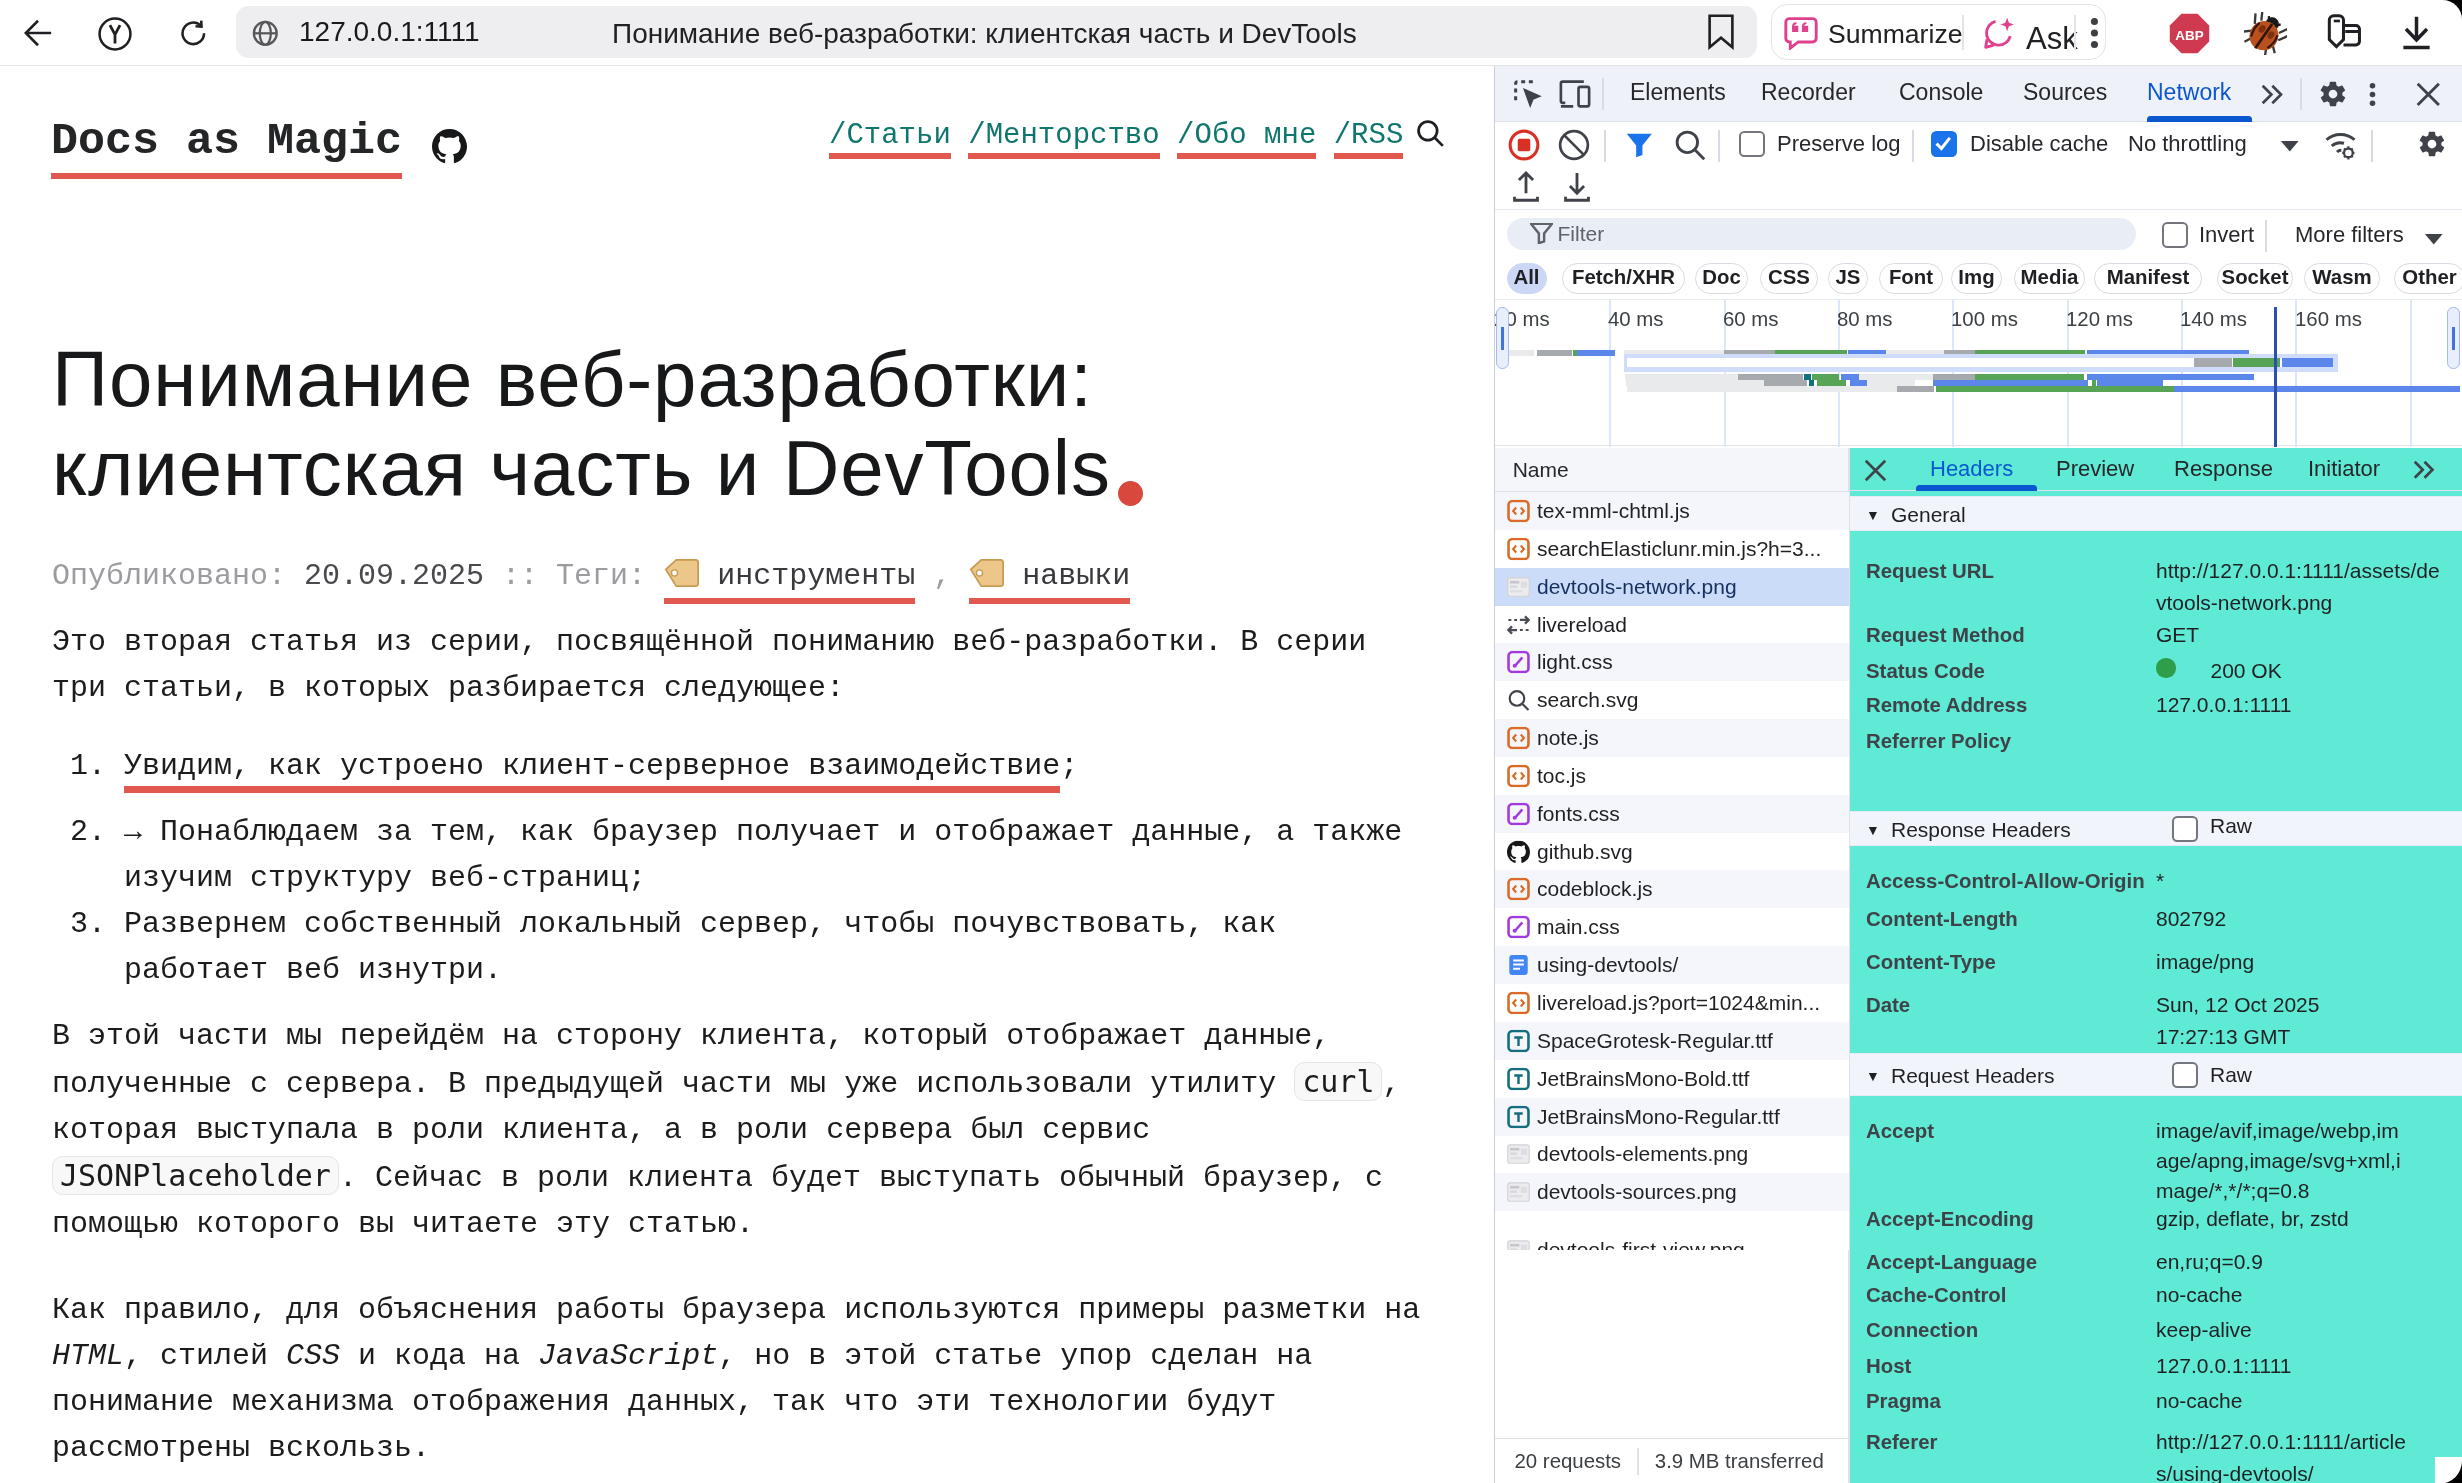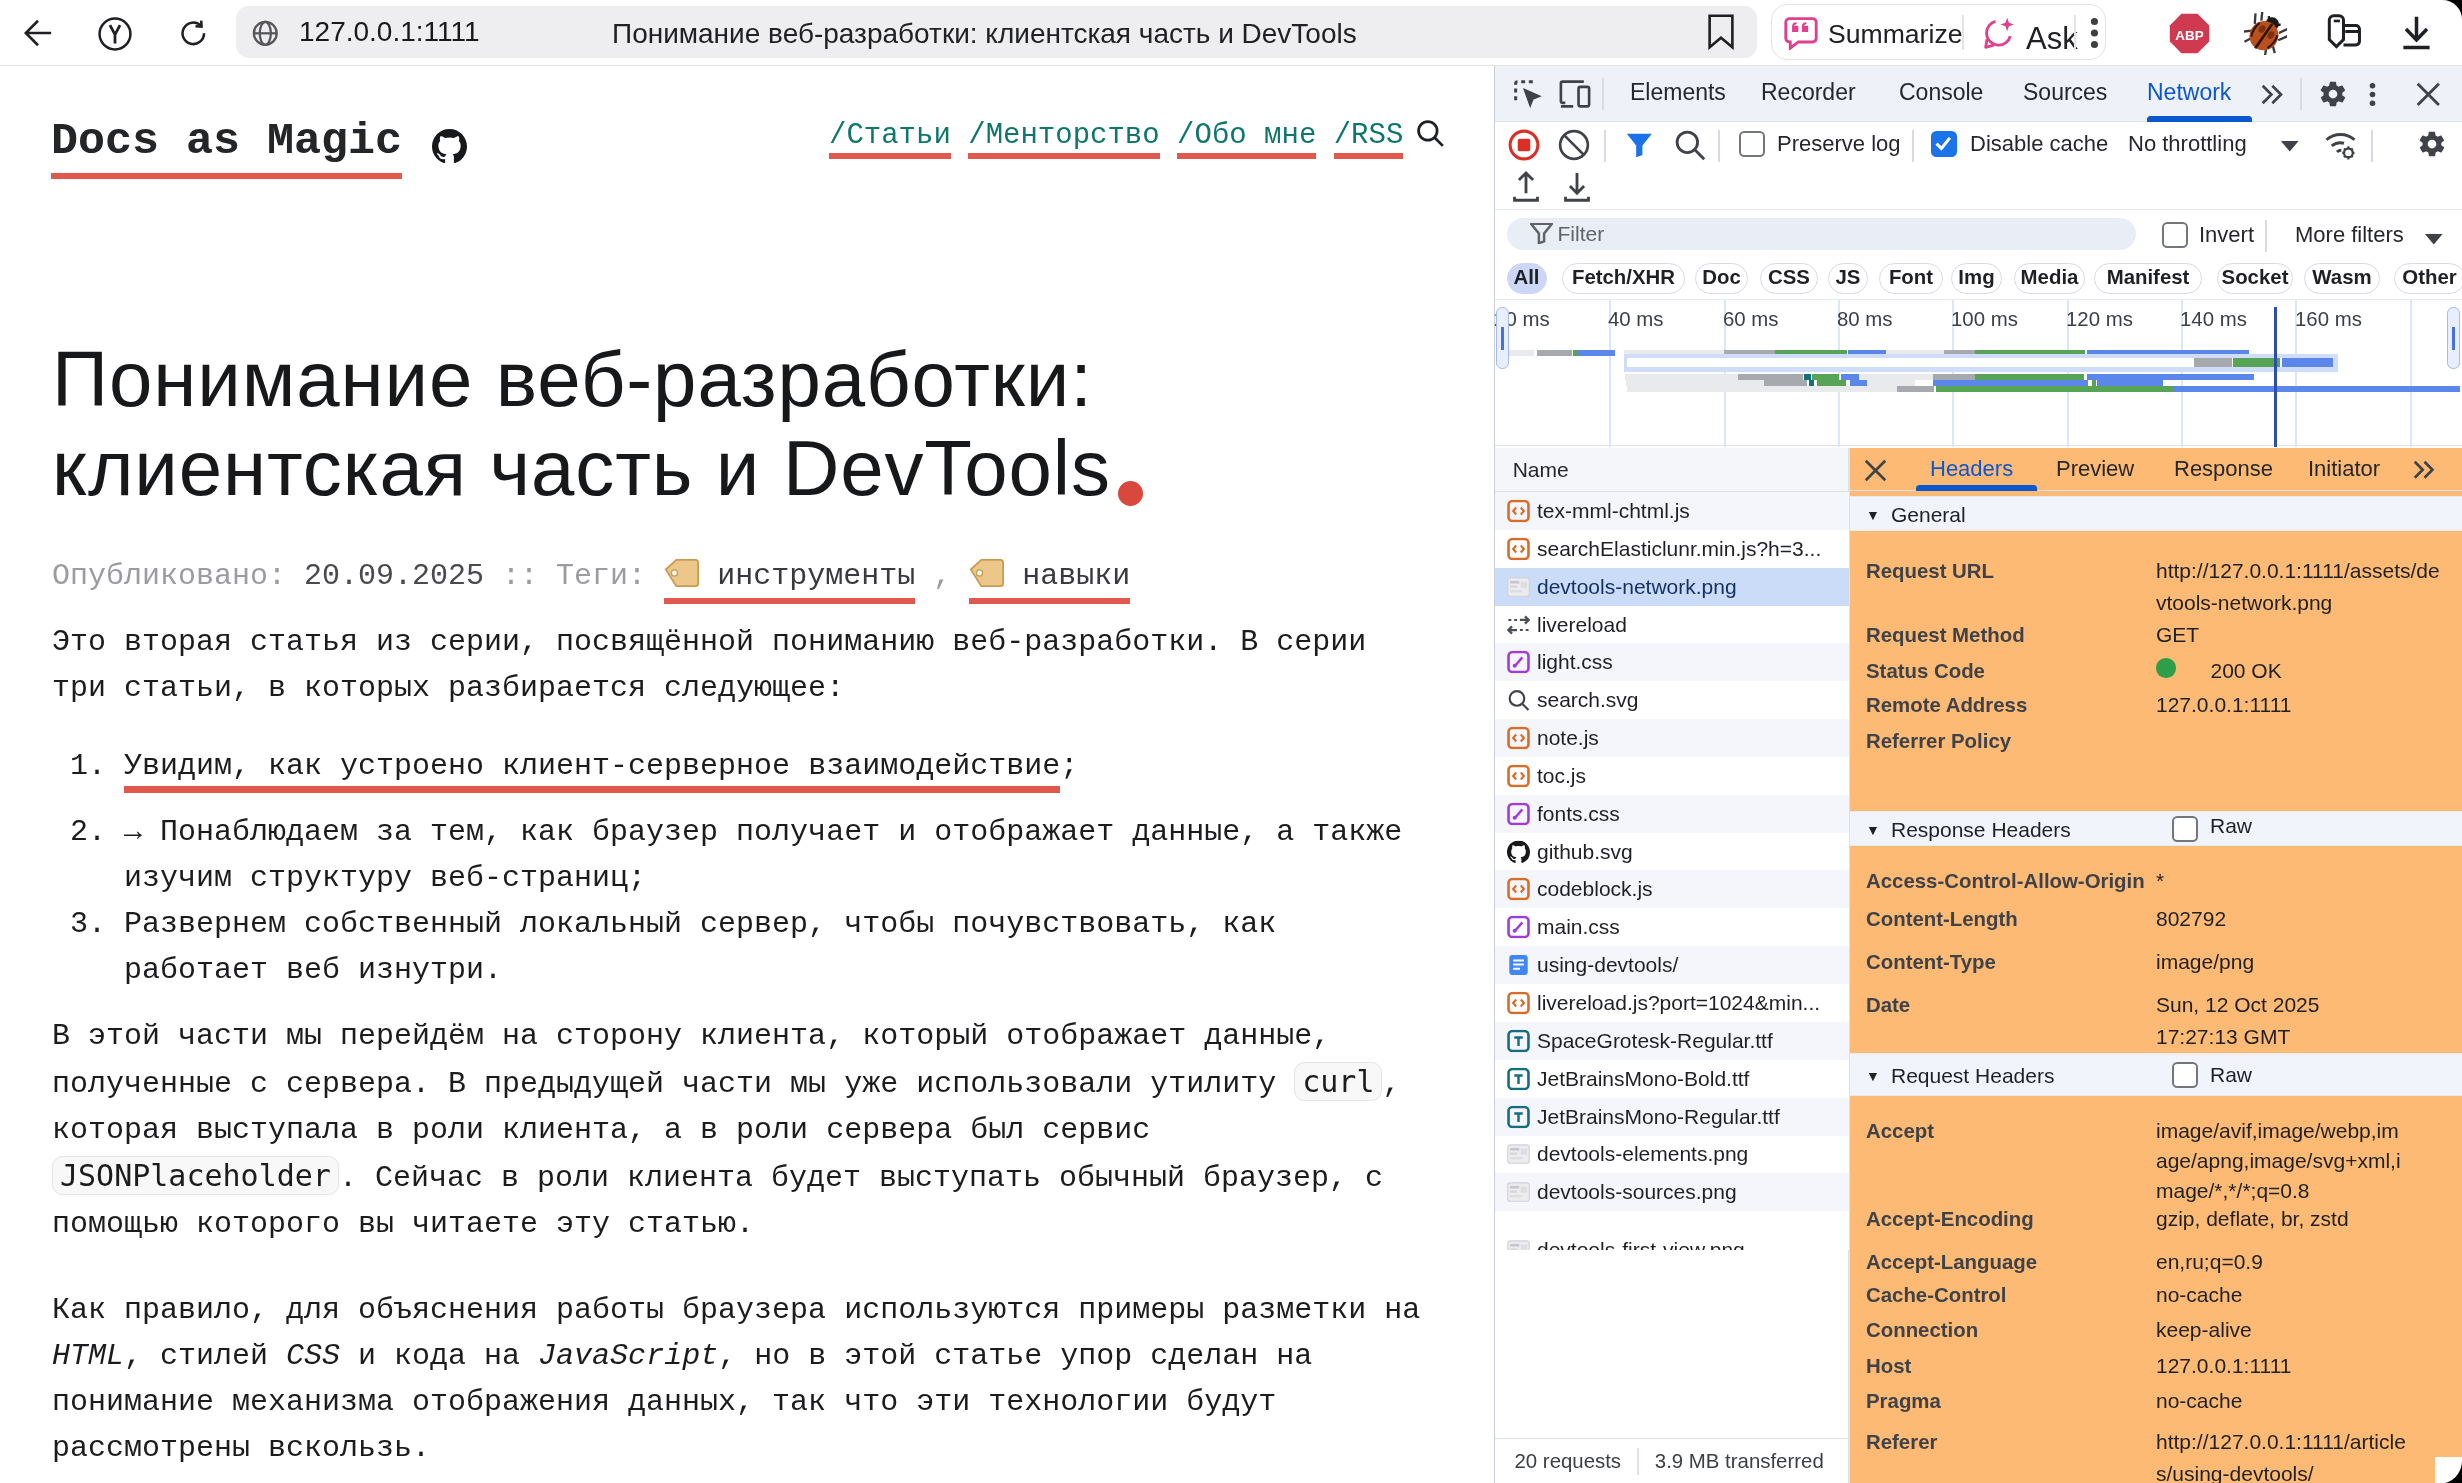--- a/index.html
+++ b/index.html
@@ -42,21 +42,21 @@
 .bar{position:absolute;height:6.2px}
 #namehdr{position:absolute;left:0;top:382px;width:354px;height:44px;background:#f4f6fa;border-bottom:1.8px solid #dde1ea;border-right:1.8px solid #dde1ea;font-size:21px;line-height:43px;color:#26272b}
 #rows{position:absolute;left:0;top:426px;width:354px;height:758px}
 .row{position:absolute;left:0;width:354px;height:38px;font-size:21px;color:#1f2023;overflow:hidden;white-space:nowrap}
 .row .nm{position:absolute;left:42px;top:50%;transform:translateY(-50%)}
 .row .ic{position:absolute;left:11.5px;top:50%;transform:translateY(-50%);width:23px;height:23px}
 .row.odd{background:#f4f6fb}
 .row.sel{background:#cbdcf8;color:#14305e}
 #rowfill{position:absolute;left:0;top:1184px;width:354px;height:188px;background:#fff;border-right:1.8px solid #dde1ea}
 #statusbar{position:absolute;left:0;top:1372px;width:354px;height:46px;border-top:1.8px solid #dde1ea;border-right:1.8px solid #dde1ea;background:#fff;font-size:20.4px;color:#3c4043;line-height:44px}
-#hpanel{position:absolute;left:354px;top:382px;width:614px;height:1036px;background:#fdba74;border-left:1.8px solid #dde1ea}
+#hpanel{position:absolute;left:354px;top:382px;width:614px;height:1036px;background:#5eead4;border-left:1.8px solid #dde1ea}
 #htabs{position:absolute;left:0;top:0;width:100%;height:43px;border-bottom:1.8px solid #dde1ea;font-size:22px;color:#26272b}
 .hsec{position:absolute;background:#f1f4fb;border-top:0.9px solid #e7eaf2;border-bottom:0.9px solid #e7eaf2;font-size:21px;color:#1f2023;padding:7px 0 7px 16px}
 .hrow{display:flex;font-size:21px;line-height:32px;padding:2.7px 0}
 .hkey{width:306px;padding-left:16px;color:#3f4248;font-weight:bold;flex:none;white-space:nowrap;font-size:20.4px}
 .hval{width:293px;color:#1f2023;word-break:break-all}
 .hrow.abs{left:0;width:100%}
 .tri{font-size:14px;margin-right:5.3px;vertical-align:1.8px;color:#202124}
 .cb{display:inline-block;width:26px;height:26px;border:2.7px solid #73767c;border-radius:5.3px;background:#fff;vertical-align:middle}
 .cb.chk{background:#1a73e8;border-color:#1a73e8}
 .cornerR{position:absolute;right:0;bottom:0;width:26.6px;height:26.6px;background:#000}

